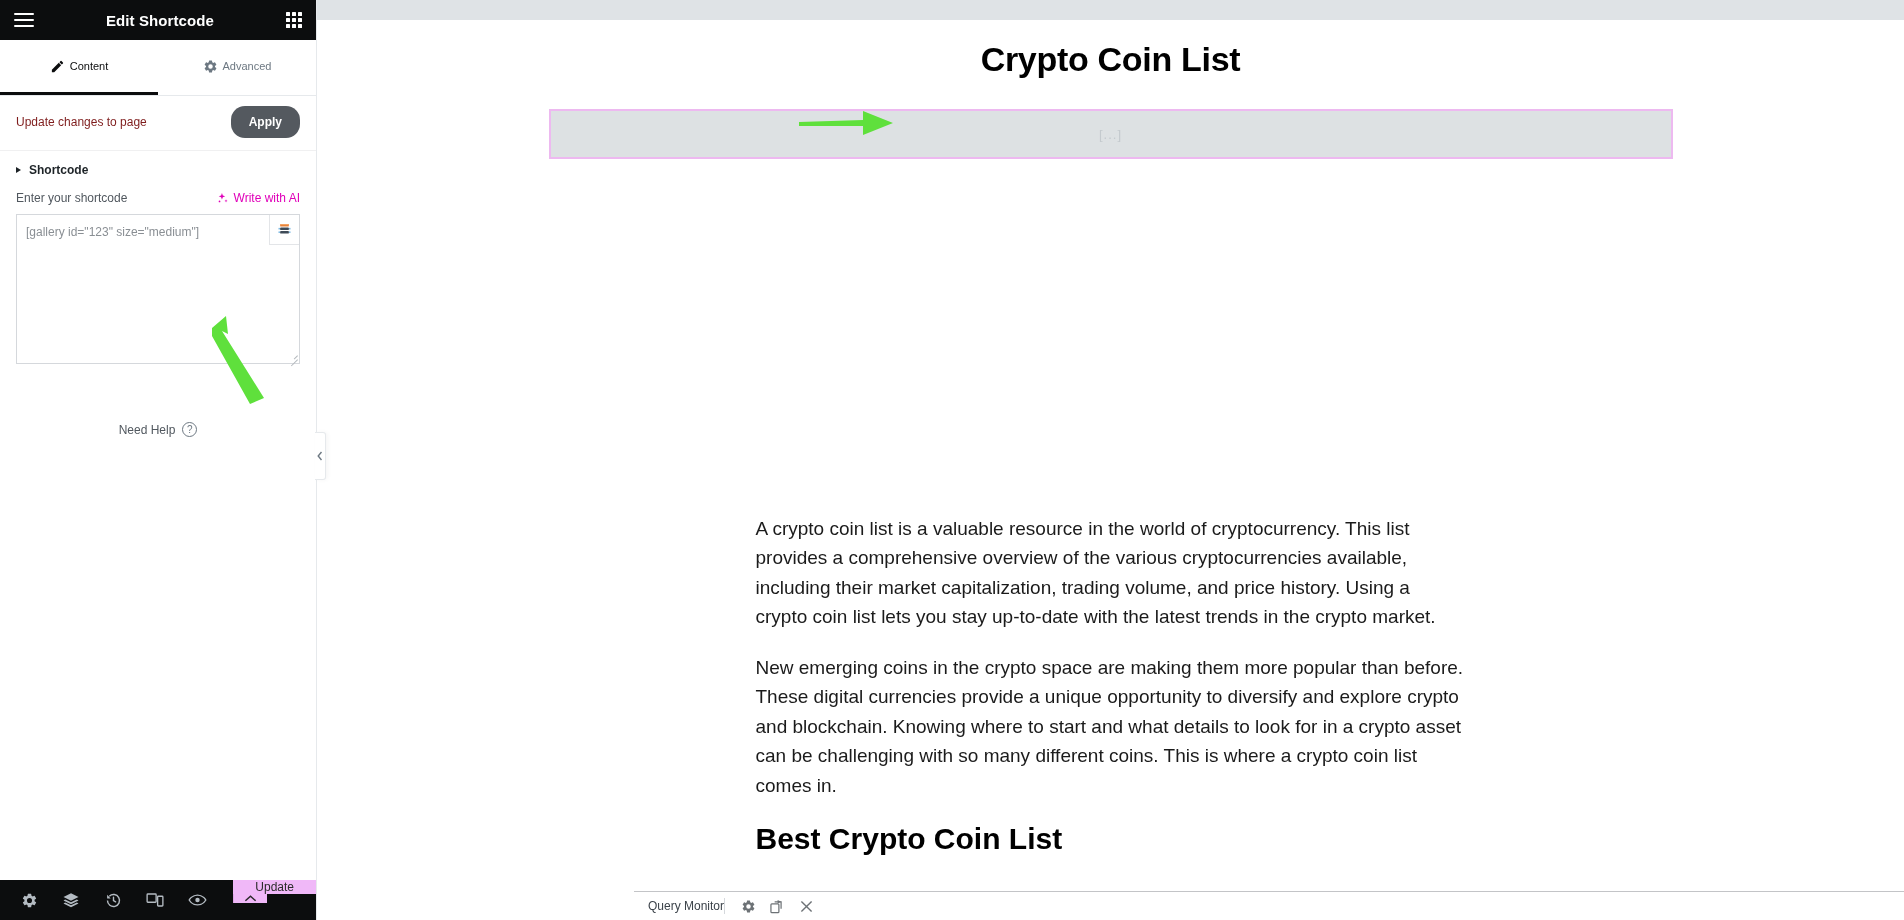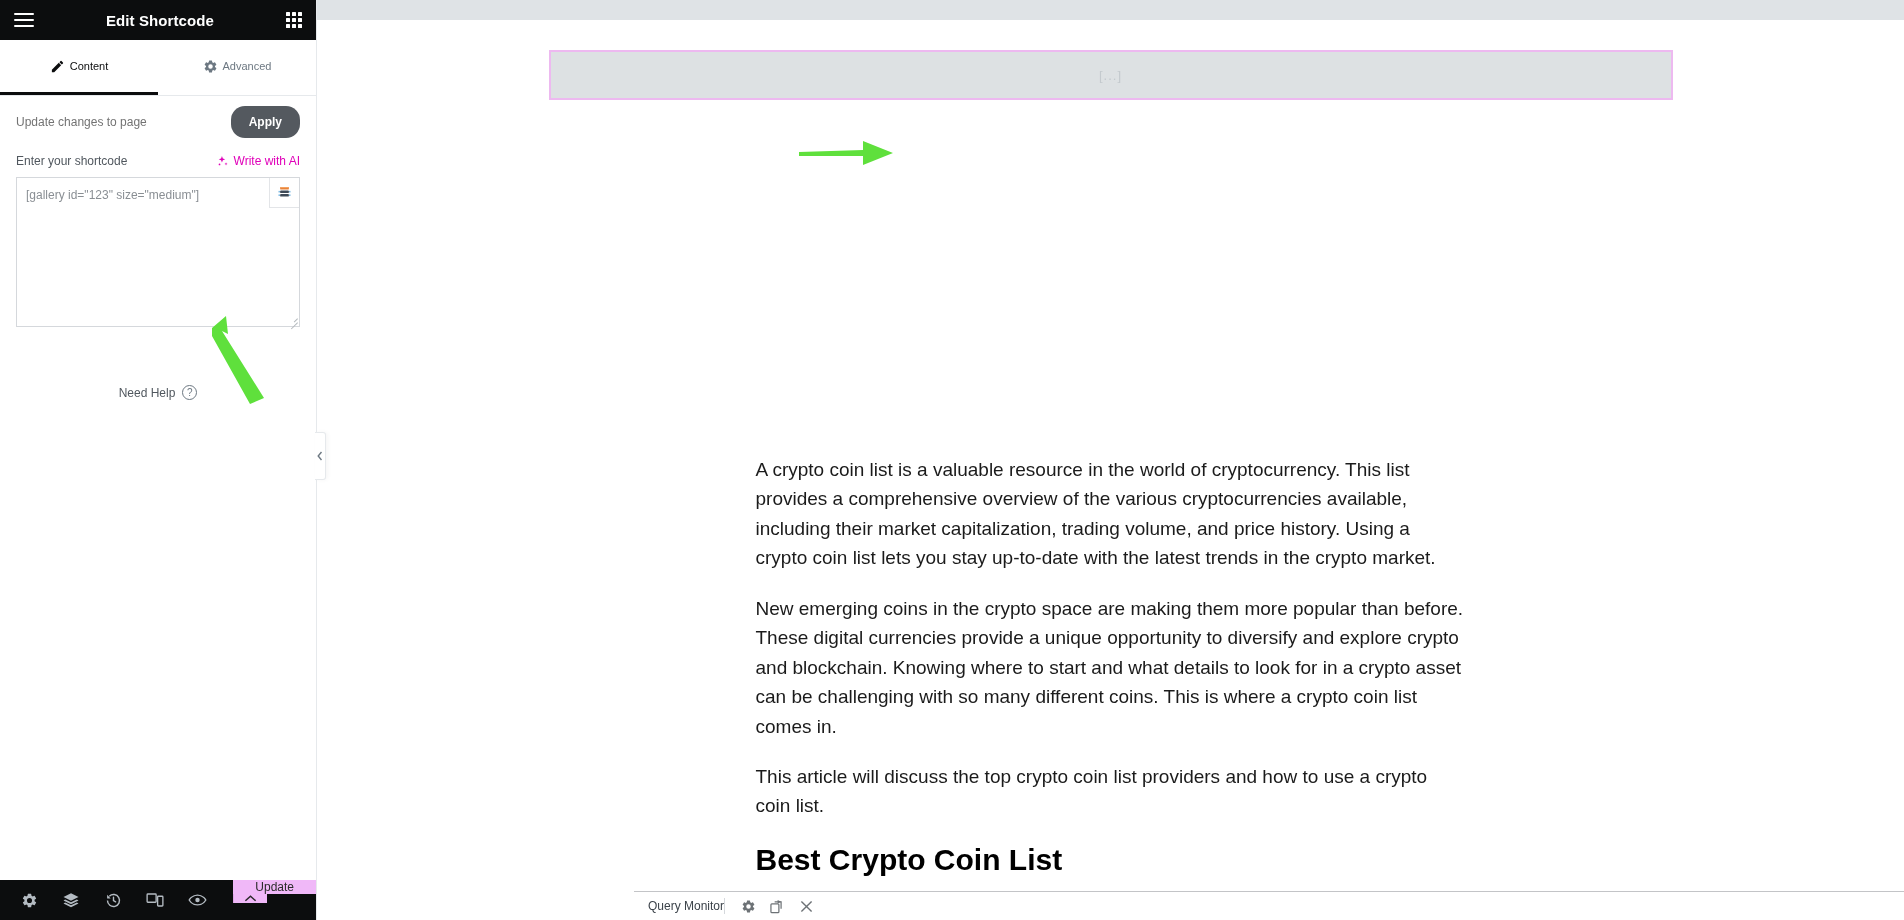--- a/index.html
+++ b/index.html
@@ -44,21 +44,21 @@
     font-size: 11px; color: #6d7882; background: #fff;
     border-bottom: 3px solid transparent;
   }
   .panel-tab.active { color: #0c0d0e; border-bottom-color: #0c0d0e; }
   .panel-tab svg { display: block; }
 
   .apply-row {
     display: flex; align-items: center; justify-content: space-between;
     padding: 10px 16px 12px 16px; flex: 0 0 auto;
   }
-  .apply-label { font-size: 12px; color: #737373; }
+  .apply-label { font-size: 12px; color: #7f1d1d; }
   .apply-btn {
     background: #54595f; color: #fff; border: none;
     font-size: 12px; font-weight: bold; padding: 9px 18px;
     border-radius: 14px; cursor: pointer; font-family: inherit;
   }
 
   .section-head {
     display: flex; align-items: center; gap: 8px;
     padding: 12px 16px 10px 16px; border-top: 1px solid #f0f0f1;
     cursor: pointer;
@@ -228,20 +228,24 @@
         </span>
         <span>Advanced</span>
       </div>
     </div>
 
     <div class="apply-row">
       <span class="apply-label">Update changes to page</span>
       <button class="apply-btn">Apply</button>
     </div>
 
+    <div class="section-head">
+      <span class="caret"></span>
+      <span class="title">Shortcode</span>
+    </div>
 
     <div class="field">
       <div class="field-label-row">
         <span class="field-label">Enter your shortcode</span>
         <span class="ai-link">
           <span>
             <svg width="13" height="13" viewBox="0 0 24 24" fill="#e000b9">
               <path d="M11 2l1.6 4.4L17 8l-4.4 1.6L11 14 9.4 9.6 5 8l4.4-1.6L11 2z"></path>
               <path d="M18.5 13.5l.8 2.2 2.2.8-2.2.8-.8 2.2-.8-2.2-2.2-.8 2.2-.8.8-2.2z"></path>
               <circle cx="6.5" cy="17.5" r="1.6"></circle>
@@ -330,33 +334,33 @@
         </svg>
       </span>
     </div>
   </div>
 
   <div id="preview">
     <div class="preview-topbar"></div>
 
     <div class="preview-body">
 
+      <div class="post-title">Crypto Coin List</div>
 
       <div class="widget-selected">
         <span class="widget-placeholder">[...]</span>
       </div>
 
       <svg class="arrow-anno" style="left:480px; top:86px;" width="105" height="34" viewBox="0 0 105 34">
         <path d="M2 16 L66 14 L66 5 L96 17 L66 29 L66 20 L2 20 Z" fill="#5fe03c"></path>
       </svg>
 
       <div class="article">
         <p>A crypto coin list is a valuable resource in the world of cryptocurrency. This list provides a comprehensive overview of the various cryptocurrencies available, including their market capitalization, trading volume, and price history. Using a crypto coin list lets you stay up-to-date with the latest trends in the crypto market.</p>
         <p>New emerging coins in the crypto space are making them more popular than before. These digital currencies provide a unique opportunity to diversify and explore crypto and blockchain. Knowing where to start and what details to look for in a crypto asset can be challenging with so many different coins. This is where a crypto coin list comes in.</p>
-        <p>This article will discuss the top crypto coin list providers and how to use a crypto coin list.</p>
         <h2>Best Crypto Coin List</h2>
       </div>
     </div>
 
     <div class="qm-bar">
       <span class="qm-label">Query Monitor</span>
       <div class="qm-tools">
         <span class="qm-divider"></span>
         <span class="qm-tool">
           <svg width="15" height="15" viewBox="0 0 24 24" fill="#6d7276">

